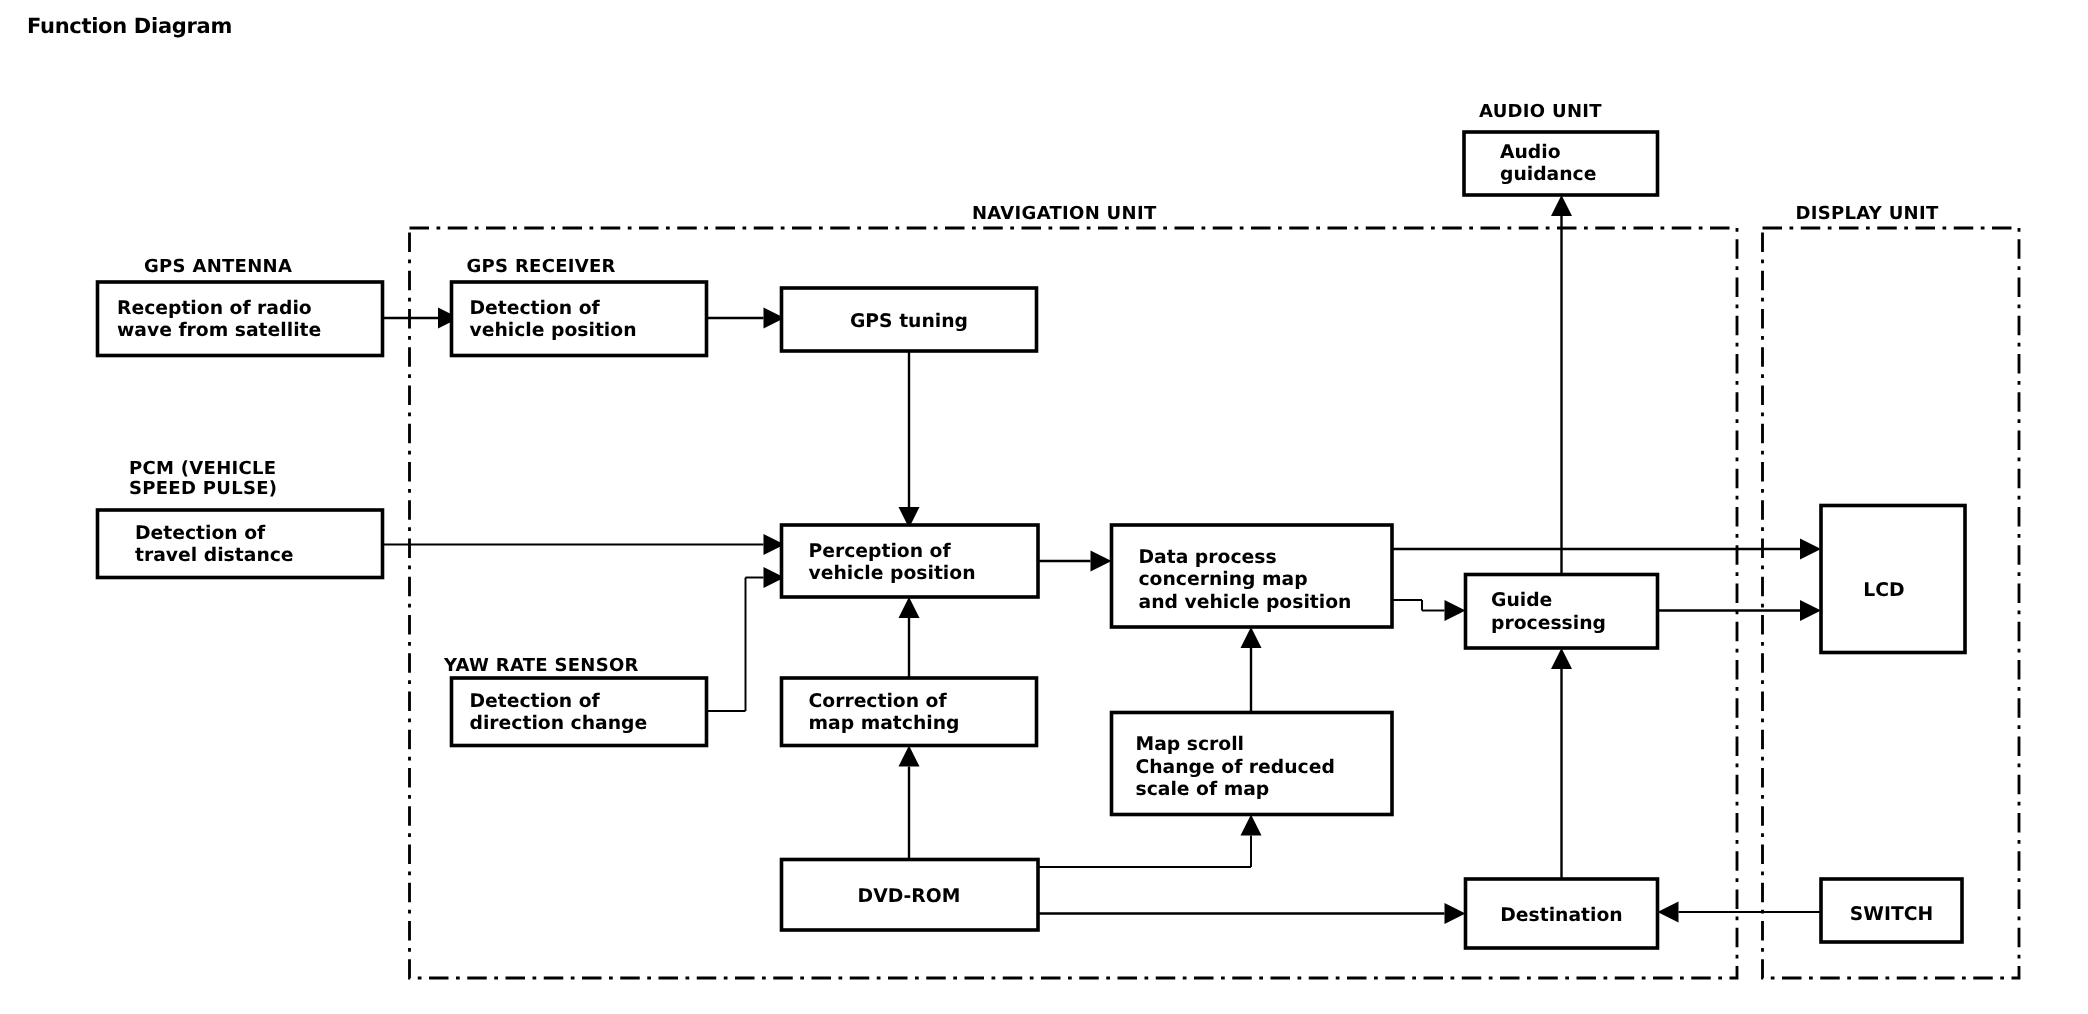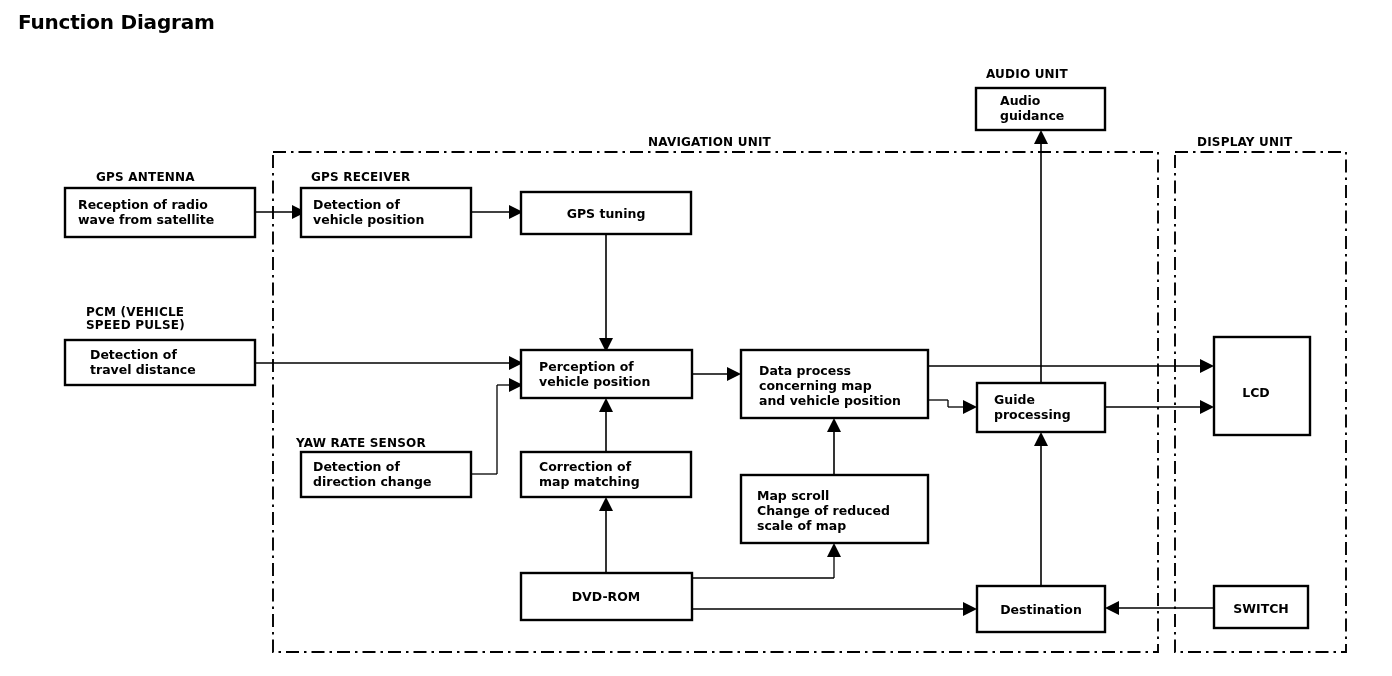--- a/index.html
+++ b/index.html
@@ -12,21 +12,21 @@
     height: 676px;
     font-family: "DejaVu Sans", "Liberation Sans", sans-serif;
     color: #000000;
     overflow: hidden;
     position: relative;
   }
   #page-title {
     position: absolute;
     left: 18px;
     top: 10px;
-    font-size: 20px;
+    font-size: 14px;
     font-weight: bold;
     letter-spacing: -0.2px;
   }
   svg.diagram {
     position: absolute;
     left: 0;
     top: 0;
     width: 1392px;
     height: 676px;
   }

